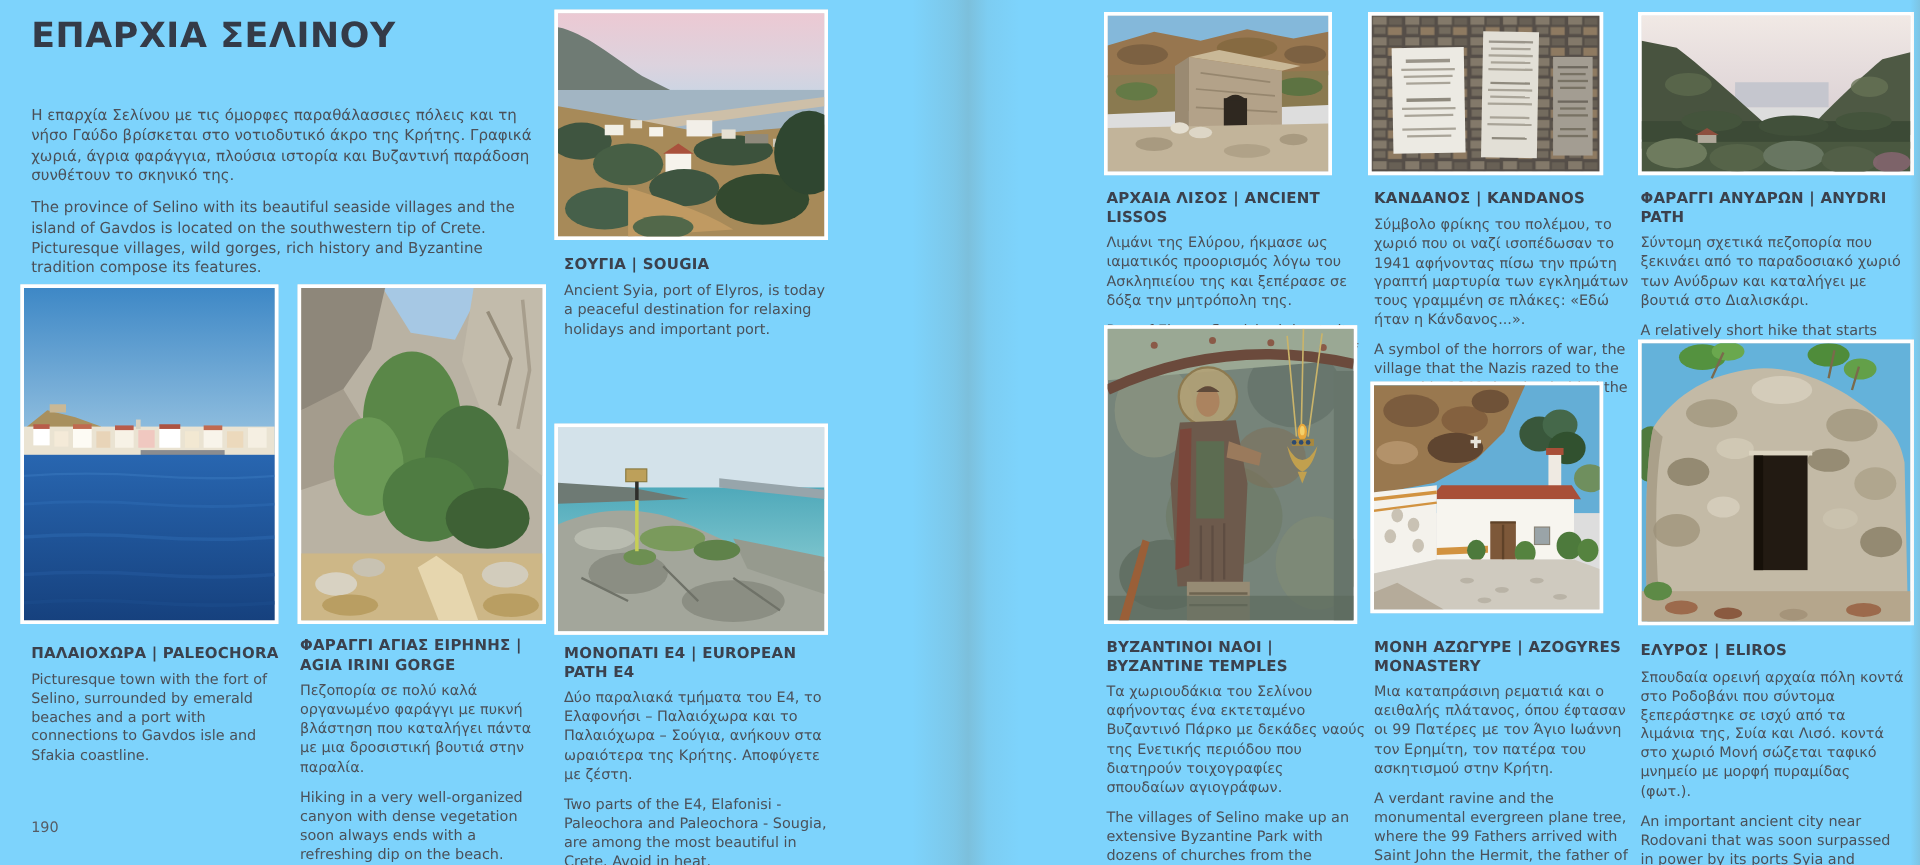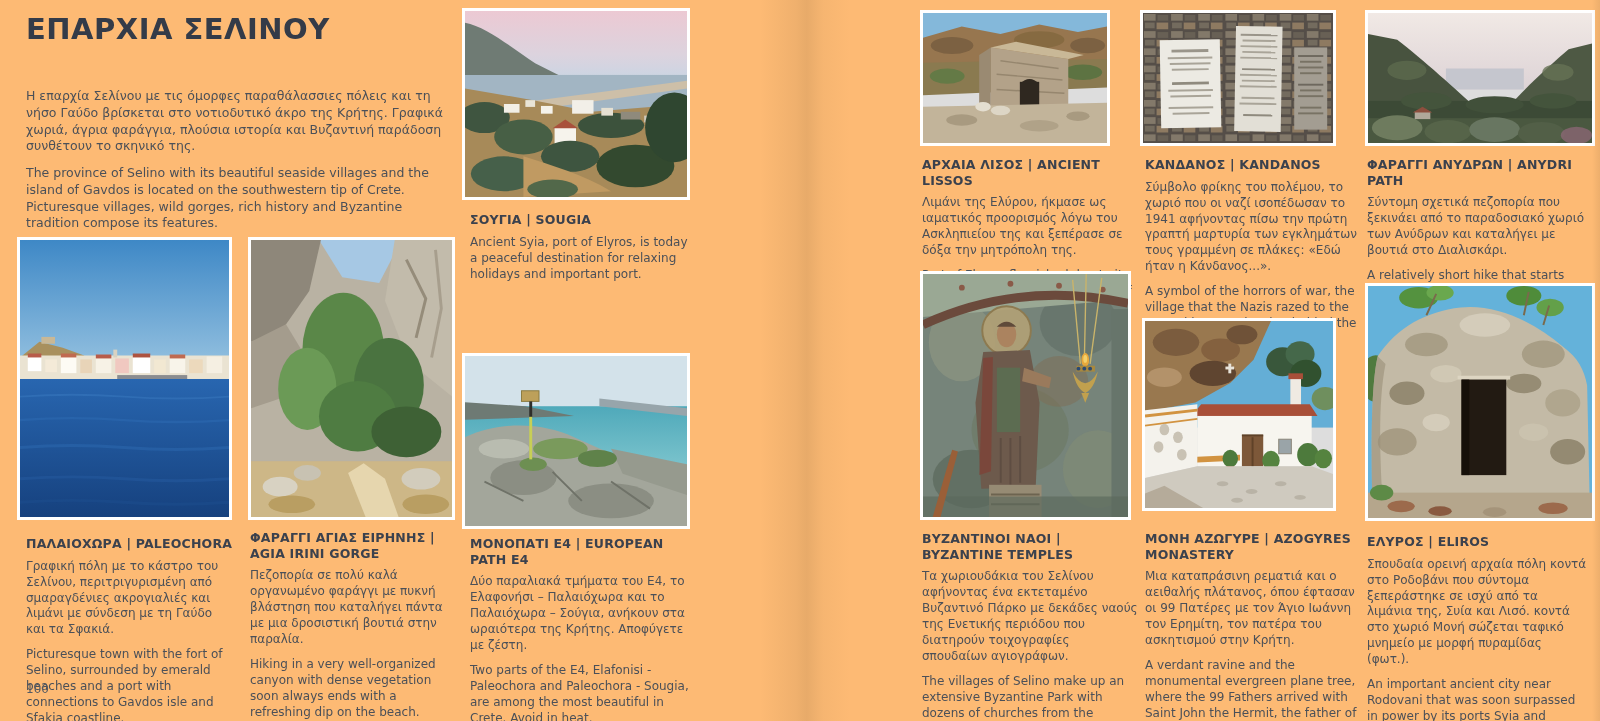--- a/index.html
+++ b/index.html
@@ -1,17 +1,17 @@
 <!DOCTYPE html>
 <html><head>
 <meta charset="utf-8">
 <style>
   html,body{margin:0;padding:0;}
   body{font-family:"DejaVu Sans","Liberation Sans",sans-serif;}
-  .spread{position:relative;width:1600px;height:721px;background:#fdba74;overflow:hidden;}
+  .spread{position:relative;width:1600px;height:721px;background:#7dd3fc;overflow:hidden;}
   .gutter{position:absolute;left:760px;top:0;width:90px;height:721px;pointer-events:none;
     background:linear-gradient(to right,rgba(120,90,50,0) 0%,rgba(120,90,50,.10) 40%,rgba(120,90,50,.16) 52%,rgba(120,90,50,.05) 70%,rgba(120,90,50,0) 100%);}
   .edge-right{position:absolute;right:0;top:0;width:8px;height:721px;background:linear-gradient(to right,rgba(120,90,50,0),rgba(120,90,50,.12));}
   .title{position:absolute;left:26px;top:12px;width:440px;color:#343b48;font-weight:bold;
     font-size:29px;line-height:1.18;letter-spacing:.5px;}
   .intro{position:absolute;left:26px;top:88px;width:436px;color:#4b5058;font-size:12.5px;line-height:1.34;}
   .intro p{margin:0 13px 10px 0;}
   .section{position:absolute;color:#4b5058;font-size:12px;line-height:1.33;}
   .section h3{margin:0 0 7px 0;font-size:12.5px;line-height:1.25;color:#3b414d;letter-spacing:.2px;}
   .section p{margin:0 0 9px 0;}
@@ -164,37 +164,36 @@
       <ellipse cx="136" cy="106" rx="20" ry="9" fill="#5f824a"></ellipse>
       <ellipse cx="70" cy="112" rx="14" ry="7" fill="#6d8f52"></ellipse>
       <rect x="58" y="36" width="18" height="11" fill="#bda05a" stroke="#8a7a40" stroke-width="1"></rect>
       <rect x="66" y="47" width="3" height="16" fill="#2e2e2a"></rect>
       <rect x="66" y="63" width="3" height="44" fill="#c7cf56"></rect>
     </svg>
   </div>
 
   <div class="section" style="left:26px;top:536px;width:208px;">
     <h3>ΠΑΛΑΙΟΧΩΡΑ | PALEOCHORA</h3>
-    <p>Γραφική πόλη με το κάστρο του Σελίνου, περιτριγυρισμένη από σμαραγδένιες ακρογιαλιές και λιμάνι με σύνδεση με τη Γαύδο και τα Σφακιά.</p>
     <p>Picturesque town with the fort of Selino, surrounded by emerald beaches and a port with connections to Gavdos isle and Sfakia coastline.</p>
   </div>
 
   <div class="section" style="left:250px;top:530px;width:208px;">
     <h3>ΦΑΡΑΓΓΙ ΑΓΙΑΣ ΕΙΡΗΝΗΣ | AGIA IRINI GORGE</h3>
     <p>Πεζοπορία σε πολύ καλά οργανωμένο φαράγγι με πυκνή βλάστηση που καταλήγει πάντα με μια δροσιστική βουτιά στην παραλία.</p>
     <p>Hiking in a very well-organized canyon with dense vegetation soon always ends with a refreshing dip on the beach.</p>
   </div>
 
   <div class="section" style="left:470px;top:536px;width:226px;">
     <h3>ΜΟΝΟΠΑΤΙ Ε4 | EUROPEAN PATH E4</h3>
     <p>Δύο παραλιακά τμήματα του Ε4, το Ελαφονήσι – Παλαιόχωρα και το Παλαιόχωρα – Σούγια, ανήκουν στα ωραιότερα της Κρήτης. Αποφύγετε με ζέστη.</p>
     <p>Two parts of the E4, Elafonisi - Paleochora and Paleochora - Sougia, are among the most beautiful in Crete. Avoid in heat.</p>
   </div>
 
-  <div class="pagenum">100</div>
+  <div class="pagenum">190</div>
 
   <div class="photo" style="left:920px;top:10px;width:190px;height:136px;">
     <svg viewBox="0 0 190 136" preserveAspectRatio="none">
       <rect width="190" height="30" fill="#84b8da"></rect>
       <polygon points="0,26 40,14 80,22 120,12 160,20 190,14 190,52 0,54" fill="#97764f"></polygon>
       <ellipse cx="30" cy="34" rx="22" ry="9" fill="#7c6142"></ellipse>
       <ellipse cx="120" cy="28" rx="26" ry="9" fill="#84693f" opacity="0.9"></ellipse>
       <ellipse cx="170" cy="34" rx="18" ry="8" fill="#7c6142"></ellipse>
       <polygon points="0,52 190,48 190,78 0,86" fill="#8a7a50"></polygon>
       <ellipse cx="25" cy="66" rx="18" ry="8" fill="#647a46"></ellipse>

